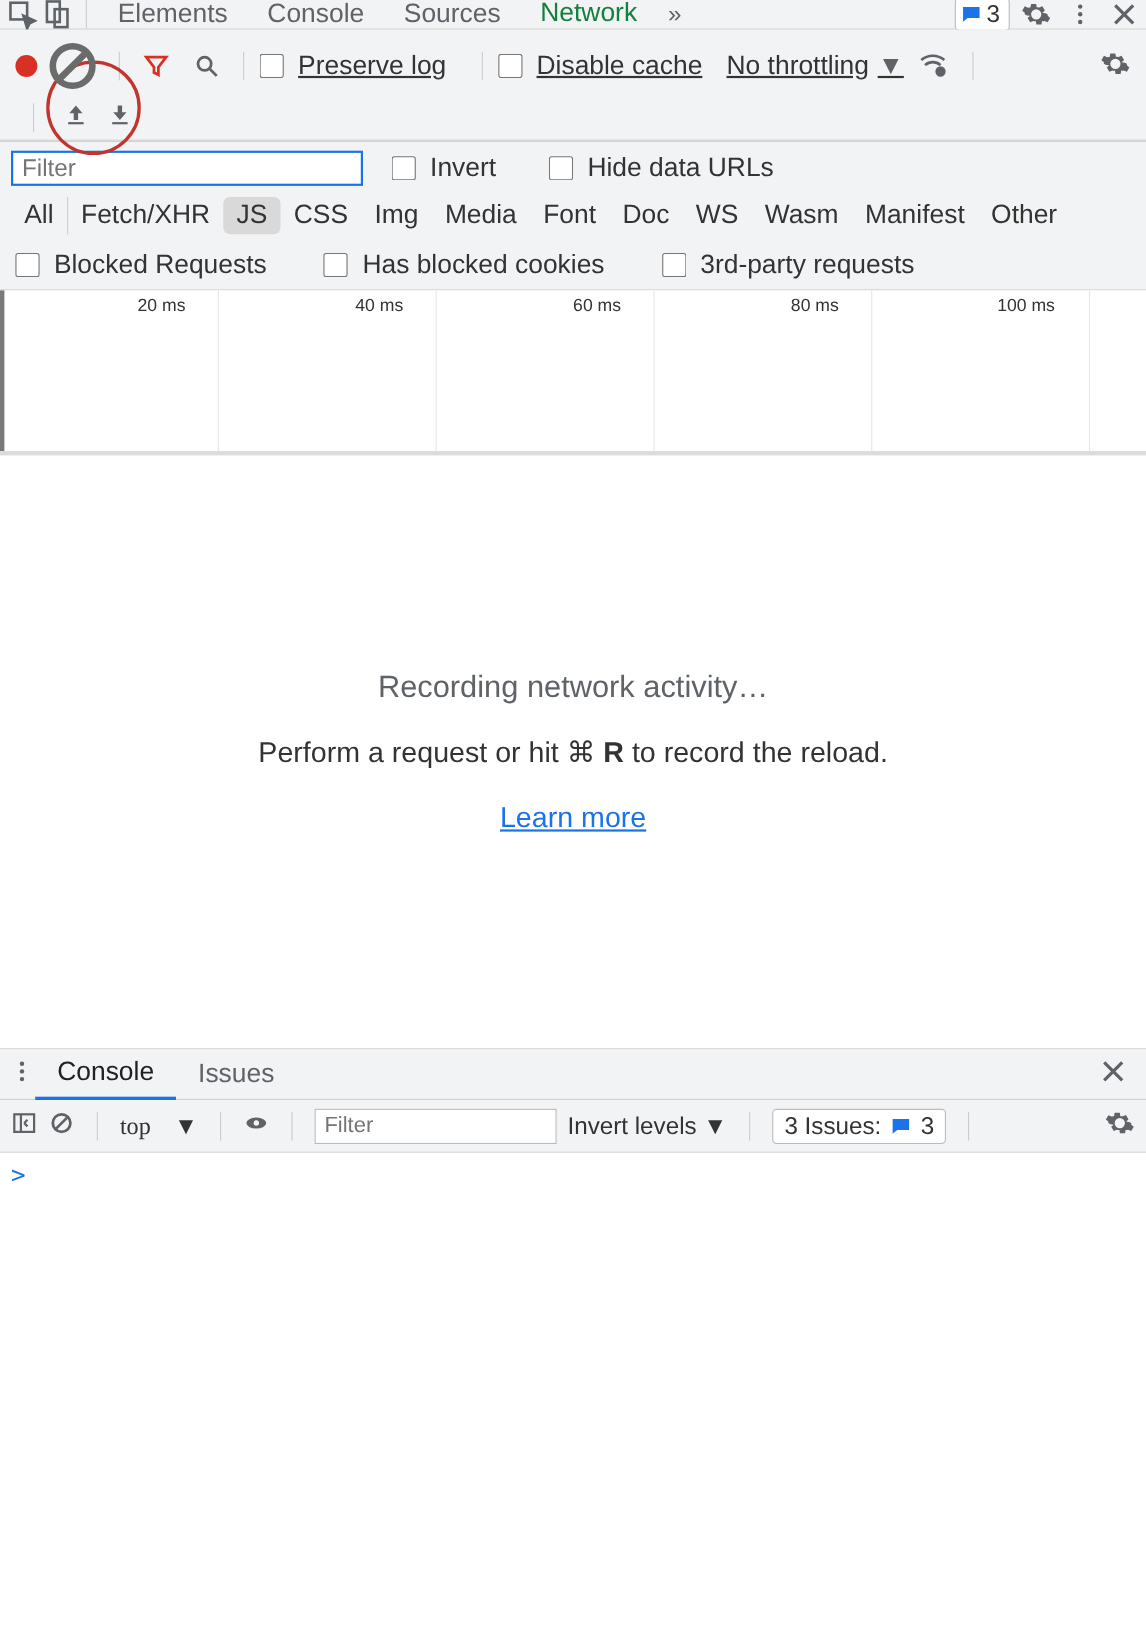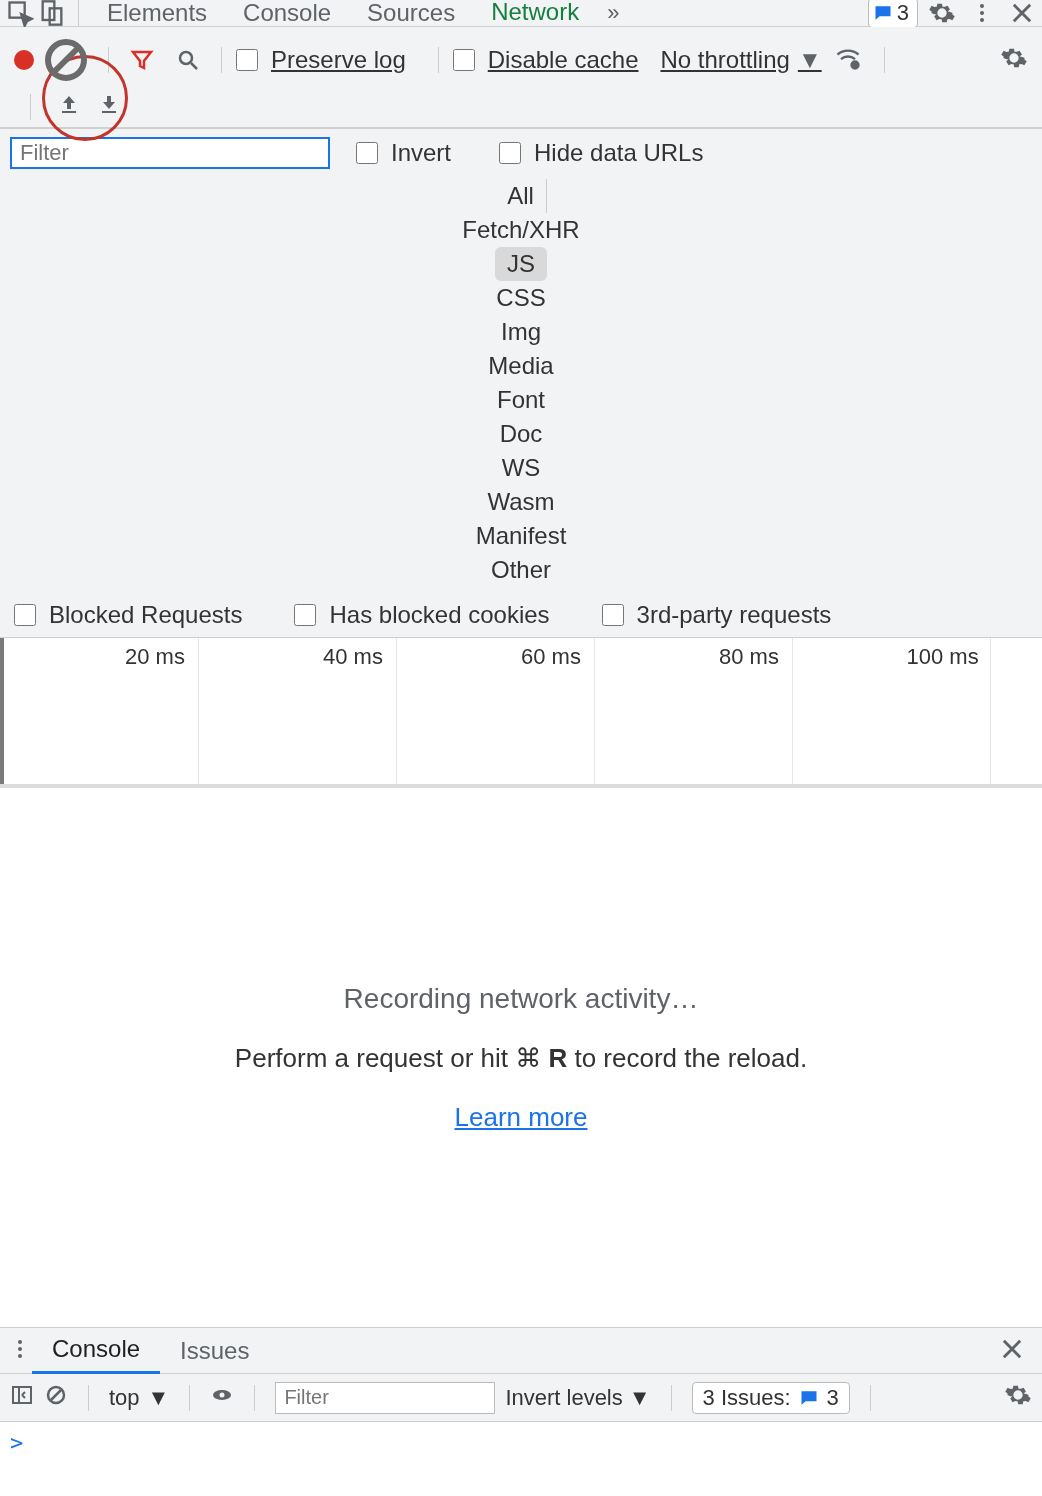--- a/index.html
+++ b/index.html
@@ -70,33 +70,33 @@
   .filter-bar {
     background:#f1f3f4;
     border-top:1px solid #d0d0d0;
     border-bottom:1px solid #d0d0d0;
     padding: 8px 10px;
   }
   .filter-input {
     width: 320px; height:32px; border:2px solid #1a73e8; background:#fff;
     font-size:22px; padding:2px 8px;
   }
-  .type-filters { display:flex; flex-wrap:wrap; align-items:center; gap:0; margin-top:10px; font-size:24px;flex-direction:column; }
+  .type-filters { display:flex; flex-wrap:wrap; align-items:center; gap:0; margin-top:10px; font-size:24px; }
   .tf { padding:3px 12px; cursor:pointer; border-right:1px solid #ccc;}
   .tf:first-child{ border-left: none;}
   .tf.selected { background:#d9d9d9; border-radius:6px; border-right:none;}
   .type-filters .plain { border-right:none; }
   .extra-filters { display:flex; gap:26px; margin-top:14px; font-size:24px;}
 
   
   .timeline {
     height: 150px; border-bottom:4px solid #dcdcdc; position:relative;
     background:#ffffff;
   }
-  .timeline .tick-label { position:absolute; top:6px; font-size:22px; color:#333;}
+  .timeline .tick-label { position:absolute; top:6px; font-size:16px; color:#333;}
   .timeline .grid { position:absolute; top:0; bottom:0; width:1px; background:#e6e6e6;}
   .timeline .edge { position:absolute; left:0; top:0; width:4px; height:100%; background:#7a7a7a;}
 
   
   .empty {
     height: 540px; background:#fff; display:flex; flex-direction:column;
     align-items:center; justify-content:center; gap:28px;
     border-bottom:1px solid #ccc;
     font-size:26px;
   }
@@ -114,21 +114,21 @@
   .dtab { font-size:24px; padding:0 20px; height:46px; display:flex; align-items:center; color:#5f6368; cursor:pointer;}
   .dtab.active { color:#202124; border-bottom:3px solid #1a73e8;}
   .drawer-close{ margin-left:auto; cursor:pointer; color:#5f6368; padding:0 8px;}
 
   
   .console-tb {
     background:#f1f3f4; border-bottom:1px solid #d0d0d0;
     height:48px; display:flex; align-items:center; padding:0 10px; gap:10px;
     font-size:22px;
   }
-  .console-tb .ctx { display:flex; align-items:center; gap:8px; cursor:pointer;}
+  .console-tb .ctx { display:flex; align-items:center; gap:21px; cursor:pointer;font-family:Liberation Serif, serif;}
   .console-tb input.cfilter { width:220px; height:32px; border:1px solid #bbb; font-size:20px; padding:2px 8px;}
   .levels { display:flex; align-items:center; gap:6px; cursor:pointer;}
   .issues-pill {
     border:1px solid #bbb; background:#fff; border-radius:4px; padding:2px 10px;
     display:flex; align-items:center; gap:8px; cursor:pointer;
   }
 
   
   .console-body { background:#fff; padding:8px 10px; font-family: Menlo, Consolas, monospace;}
   .prompt { color:#1a73e8; font-size:22px;}

